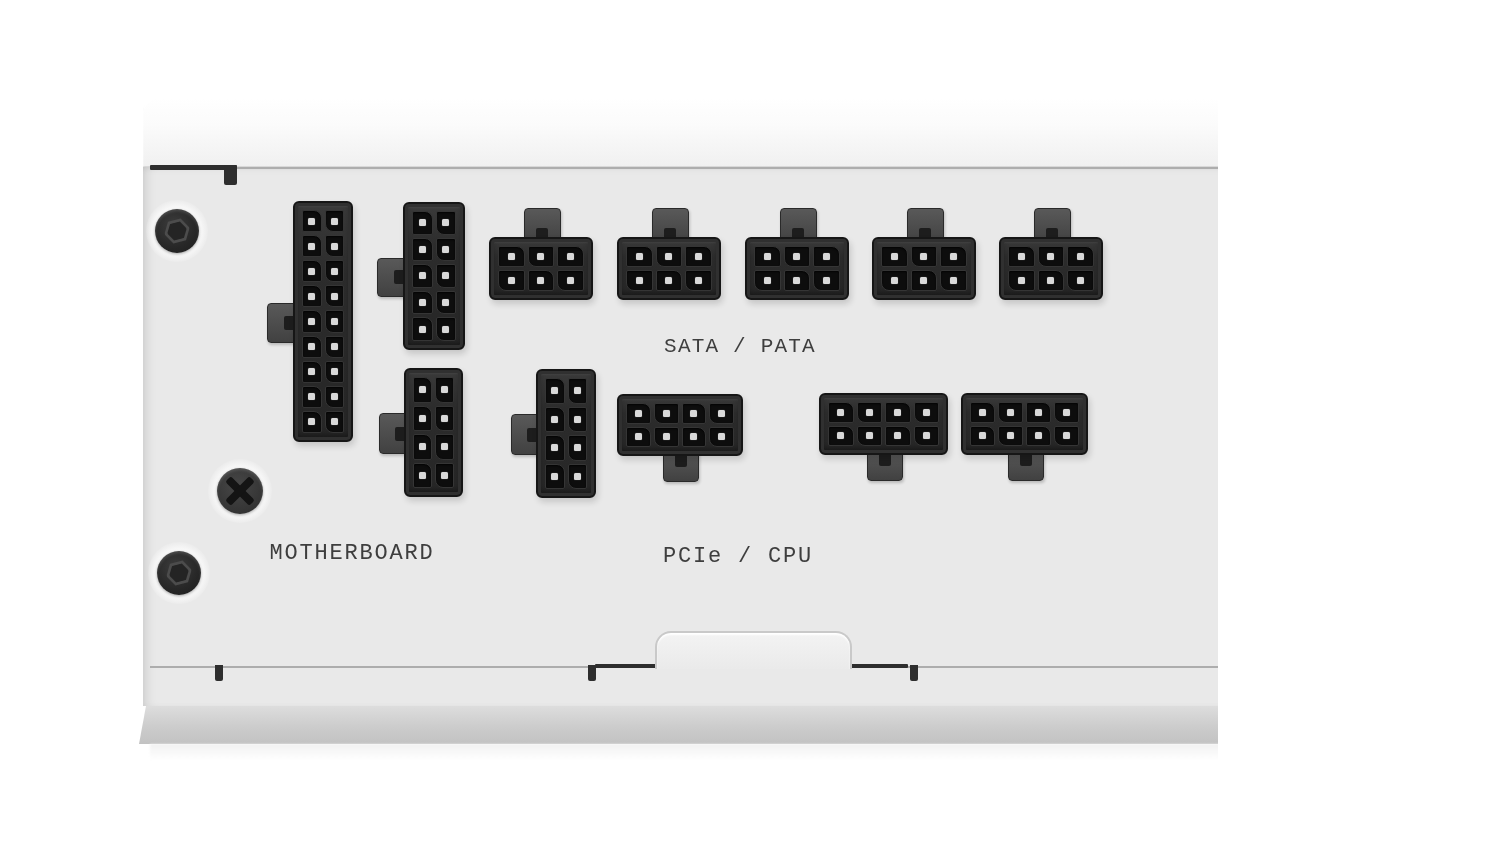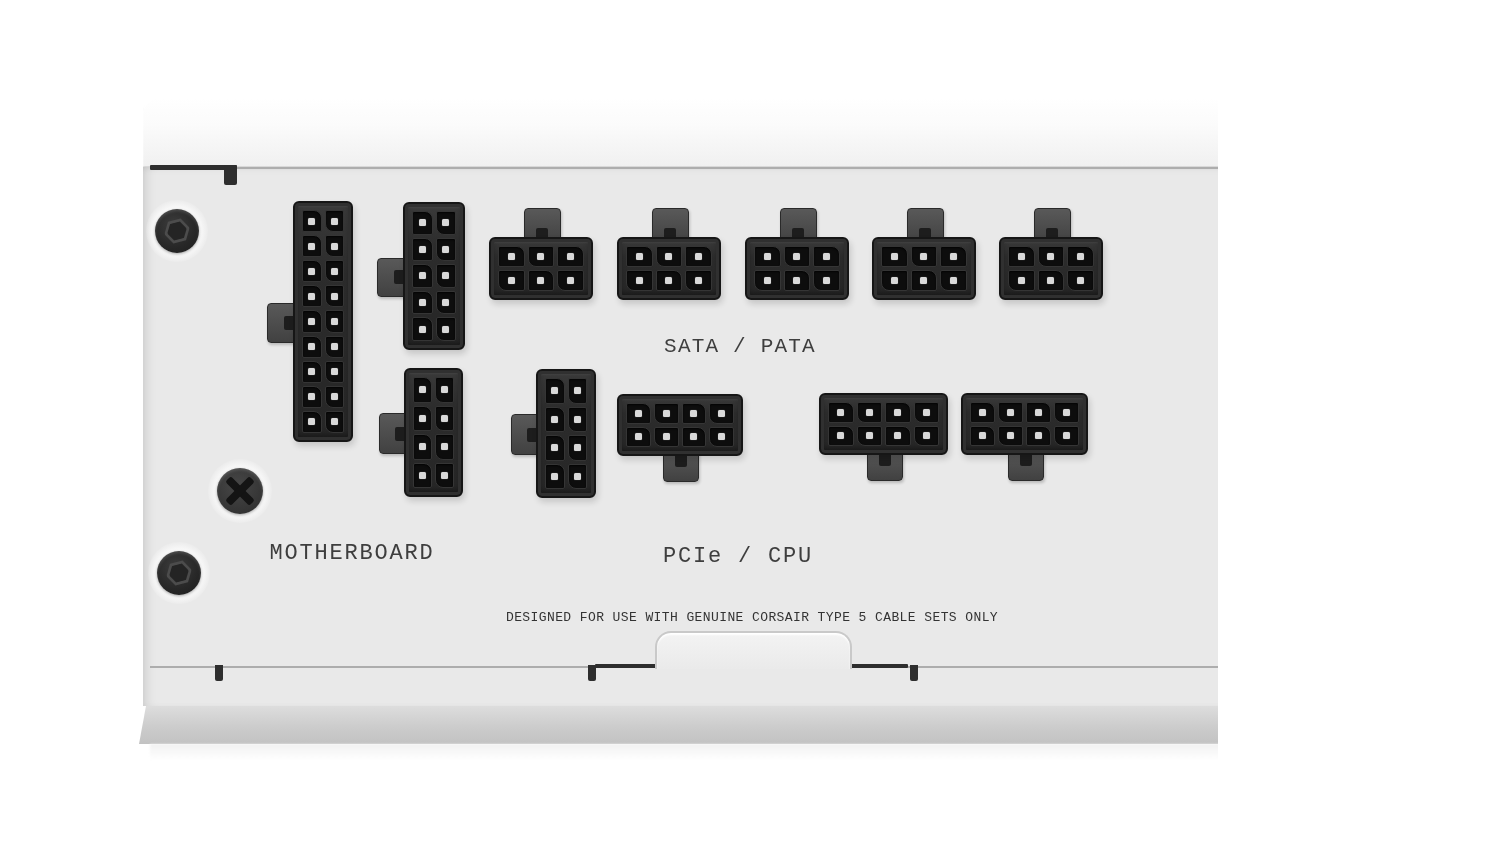--- a/index.html
+++ b/index.html
@@ -536,14 +536,13 @@
       <div class="screw screw-hex" style="left: 1301px; top: 549px; width: 44px; height: 44px;">
         <div class="hex-outer">
           <div class="hex-inner"></div>
         </div>
       </div>
     </div>
 
   <div class="lbl lbl-mid" id="lbl-sata" style="left: 740px; top: 346px;">SATA / PATA</div>
   <div class="lbl lbl-big" id="lbl-mb" style="left: 352px; top: 553px;">MOTHERBOARD</div>
   <div class="lbl lbl-big" id="lbl-pcie" style="left: 738px; top: 556px;">PCIe / CPU</div>
-  <div class="lbl lbl-small" id="lbl-note" style="left: 752px; top: 617px;">DESIGNED FOR USE WITH GENUINE CORSAIR TYPE 5 CABLE SETS ONLY</div>
 </div>
 
 </body></html>

